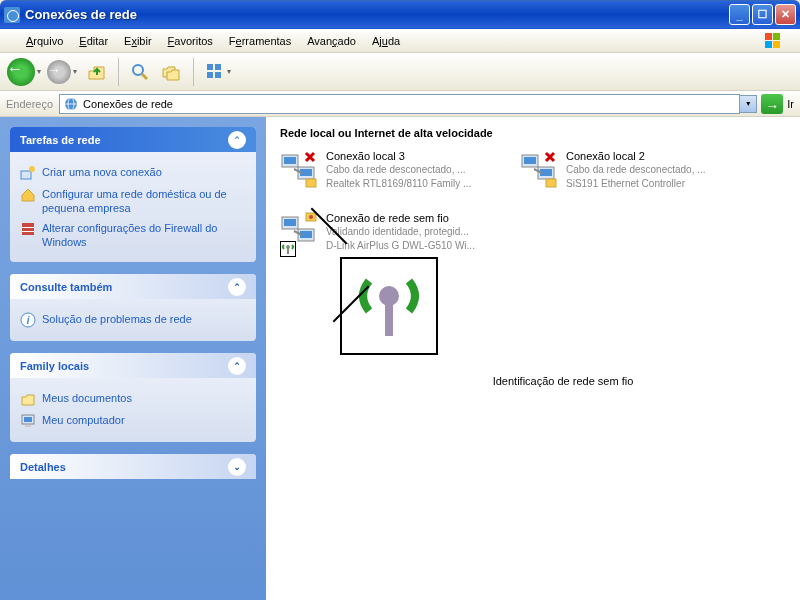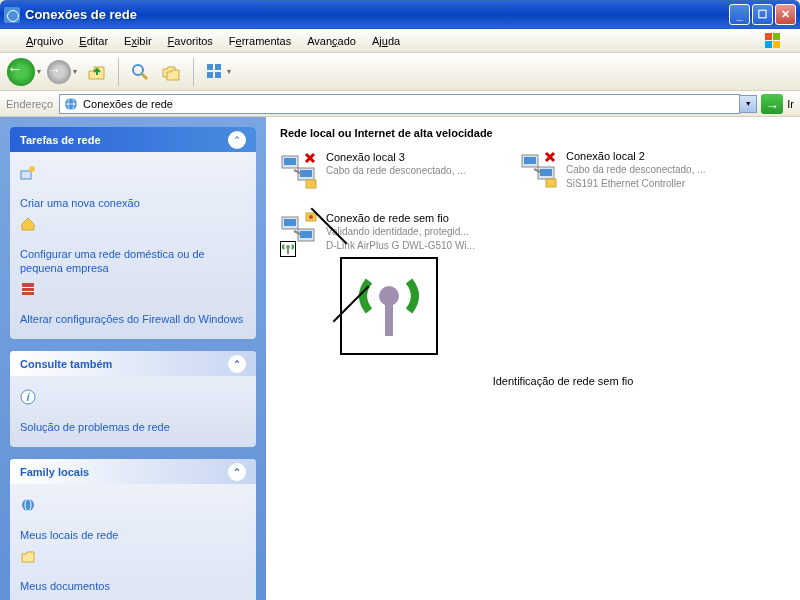--- a/index.html
+++ b/index.html
@@ -37,21 +37,21 @@
 
 .main { display: flex; height: calc(600px - 29px - 24px - 38px - 26px); }
 
 .sidebar { width: 266px; background: linear-gradient(to bottom, #7aa5e0, #6191d6); padding: 10px; overflow-y: auto; }
 .sb-panel { background: linear-gradient(to bottom, #eff3fb, #d6dff0); border-radius: 4px; margin-bottom: 12px; }
 .sb-head { background: linear-gradient(to right, #fff, #c6d5f1); height: 25px; display: flex; align-items: center; padding: 0 10px; border-radius: 4px 4px 0 0; color: #215dc6; font-weight: bold; font-size: 11px; cursor: pointer; }
 .sb-head-dark { background: linear-gradient(to right, #2862d8, #4a8de0); color: #fff; }
 .sb-chev { margin-left: auto; width: 18px; height: 18px; background: #fff; border-radius: 50%; display: flex; align-items: center; justify-content: center; font-size: 9px; color: #215dc6; }
 .sb-head-dark .sb-chev { color: #4a8de0; }
 .sb-body { padding: 10px 10px; }
-.sb-link { display: flex; align-items: flex-start; gap: 15px; color: #215dc6; padding: 3px 0; cursor: pointer; flex-direction: column; }
+.sb-link { display: flex; align-items: flex-start; gap: 6px; color: #215dc6; padding: 3px 0; cursor: pointer; }
 .sb-link-icon { width: 16px; height: 16px; flex-shrink: 0; }
 .sb-link-text { line-height: 14px; }
 
 .content { flex: 1; background: #fff; padding: 10px 14px; overflow: auto; }
 .section-title { font-weight: bold; font-size: 11px; margin-bottom: 10px; }
 .conn-row { display: flex; flex-wrap: wrap; gap: 20px; align-items: center; }
 .conn-item { display: flex; gap: 6px; width: 220px; cursor: pointer; }
 .conn-icon { width: 40px; height: 40px; flex-shrink: 0; position: relative; }
 .conn-text { display: flex; flex-direction: column; line-height: 14px; }
 .conn-name { color: #000; }
@@ -195,27 +195,20 @@
           </div>
       </div>
     </div>
 
     <div class="sb-panel">
       <div class="sb-head">
           <span>Family locais</span>
           <span class="sb-chev">⌃</span>
         </div>
       <div class="sb-body">
-        <div class="sb-link">
-            <svg class="sb-link-icon" viewBox="0 0 16 16">
-              <circle cx="8" cy="8" r="6" fill="#4a90d9"></circle>
-              <ellipse cx="8" cy="8" rx="3" ry="6" fill="none" stroke="#fff"></ellipse>
-            </svg>
-            <span class="sb-link-text">Meus locais de rede</span>
-          </div>
         <div class="sb-link">
             <svg class="sb-link-icon" viewBox="0 0 16 16">
               <path d="M2 6 L6 6 L7 4 L14 4 L14 14 L2 14 Z" fill="#fce79a" stroke="#c9a93f"></path>
             </svg>
             <span class="sb-link-text">Meus documentos</span>
           </div>
         <div class="sb-link">
             <svg class="sb-link-icon" viewBox="0 0 16 16">
               <rect x="2" y="2" width="12" height="9" fill="#d7e5f7" stroke="#888"></rect>
               <rect x="4" y="4" width="8" height="5" fill="#4a90d9"></rect>
@@ -243,20 +236,21 @@
             <rect x="4" y="8" width="12" height="7" fill="#4a90d9"></rect>
             <rect x="18" y="18" width="16" height="12" fill="#d7e5f7" stroke="#888"></rect>
             <rect x="20" y="20" width="12" height="7" fill="#4a90d9"></rect>
             <line x1="14" y1="20" x2="22" y2="24" stroke="#888" stroke-width="2"></line>
             <path d="M26 4 L34 12 M34 4 L26 12" stroke="#d40000" stroke-width="3"></path>
             <rect x="26" y="30" width="10" height="8" fill="#f7c84a" stroke="#c9a93f"></rect>
           </svg>
         <div class="conn-text">
             <span class="conn-name">Conexão local 3</span>
             <span class="conn-sub">Cabo da rede desconectado, ...</span>
+            <span class="conn-sub">Realtek RTL8169/8110 Family ...</span>
           </div>
       </div>
       <div class="conn-item">
         <svg class="conn-icon" viewBox="0 0 40 40">
             <rect x="2" y="6" width="16" height="12" fill="#d7e5f7" stroke="#888"></rect>
             <rect x="4" y="8" width="12" height="7" fill="#4a90d9"></rect>
             <rect x="18" y="18" width="16" height="12" fill="#d7e5f7" stroke="#888"></rect>
             <rect x="20" y="20" width="12" height="7" fill="#4a90d9"></rect>
             <line x1="14" y1="20" x2="22" y2="24" stroke="#888" stroke-width="2"></line>
             <path d="M26 4 L34 12 M34 4 L26 12" stroke="#d40000" stroke-width="3"></path>

